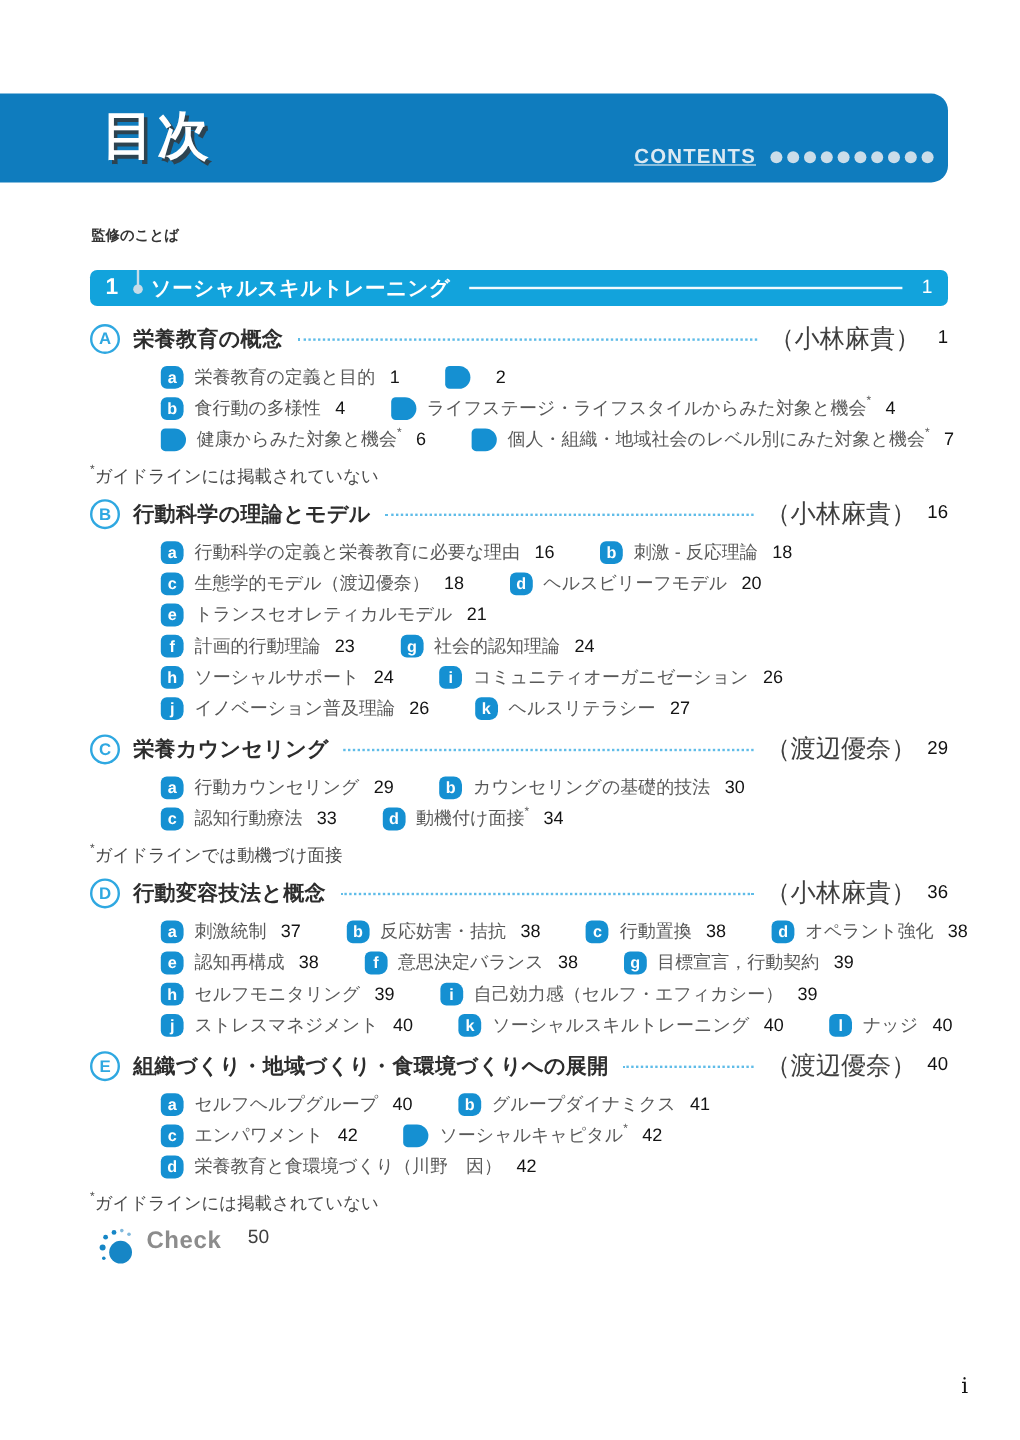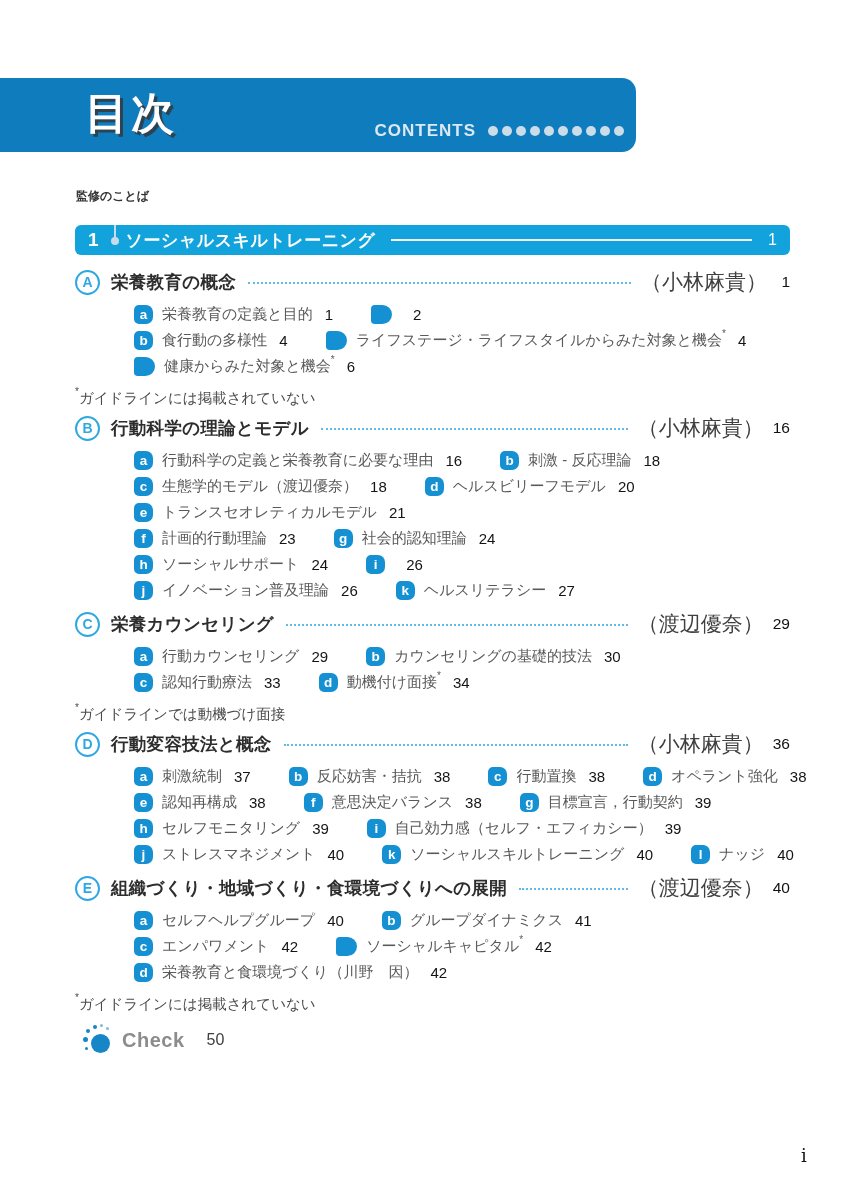--- a/index.html
+++ b/index.html
@@ -4,34 +4,34 @@
 <style>
   html,body{margin:0;padding:0;}
   body{
     width:850px;height:1200px;position:relative;overflow:hidden;
     background:#ffffff;
     font-family:"Liberation Sans","DejaVu Sans",sans-serif;
     -webkit-font-smoothing:antialiased;
   }
   
   .header-bar{
-    position:absolute;left:0;top:78px;width:636px;height:74px;
+    position:absolute;left:0;top:78px;width:790px;height:74px;
     background:#0F7CBE;border-radius:0 14px 14px 0;
   }
   .header-title{
     position:absolute;left:85px;top:50%;transform:translateY(-52%);
     font-size:43px;font-weight:bold;color:#ffffff;letter-spacing:3px;
     text-shadow:3px 3px 0 rgba(52,52,52,.8);
   }
   .header-right{
     position:absolute;right:12px;bottom:11px;
     display:flex;align-items:center;gap:4px;
   }
   .contents-label{
-    color:#DCE9F2;font-size:17px;font-weight:bold;letter-spacing:1px;margin-right:8px;
+    color:#DCE9F2;font-size:17px;font-weight:bold;letter-spacing:1px;margin-right:8px;text-decoration:underline;
   }
   .hdots{display:flex;align-items:center;gap:4px;}
   .hdot{width:10px;height:10px;border-radius:50%;background:#CBDDE9;}
   
   .foreword{position:absolute;left:76px;top:188px;font-size:12px;font-weight:bold;color:#333;}
   
   .chapter-bar{
     position:absolute;left:75px;top:225px;width:715px;height:30px;box-sizing:border-box;
     background:#12A3DC;border-radius:6px;display:flex;align-items:center;
     color:#fff;padding:0 13px;
@@ -62,21 +62,21 @@
     width:19px;height:19px;flex:none;border-radius:5px 7px 7px 5px;background:#1590D2;
     color:#fff;font-size:13.5px;font-weight:bold;
     display:flex;align-items:center;justify-content:center;margin-right:9px;
   }
   .chip.tab{width:21px;border-radius:4px 10px 10px 4px;}
   .item-text{font-size:15px;color:#595959;}
   .item-text sup,.note sup{font-size:10px;position:relative;top:-2px;}
   .item-page{font-size:15px;color:#141414;margin-left:12px;}
   .note{height:26px;line-height:26px;margin-top:2px;font-size:14.5px;color:#4a4a4a;}
   
-  .check-row{display:flex;align-items:center;margin:10px 0 0 6px;}
+  .check-row{display:flex;align-items:flex-start;margin:10px 0 0 6px;}
   .check-icon{width:34px;height:34px;position:relative;margin-right:7px;flex:none;}
   .check-ball{position:absolute;left:10px;top:11px;width:19px;height:19px;border-radius:50%;background:#1686C6;}
   .spark{position:absolute;border-radius:50%;background:#1686C6;}
   .s1{left:2px;top:14px;width:5px;height:5px;}
   .s2{left:5px;top:6px;width:4px;height:4px;}
   .s3{left:12px;top:2px;width:4px;height:4px;}
   .s4{left:19px;top:1px;width:3px;height:3px;background:#7FB8DC;}
   .s5{left:25px;top:4px;width:3px;height:3px;background:#7FB8DC;}
   .s6{left:4px;top:24px;width:3px;height:3px;}
   .check-label{font-size:20px;font-weight:bold;color:#8c8c8c;letter-spacing:.5px;}
@@ -150,20 +150,25 @@
           <span class="item-text">ライフステージ・ライフスタイルからみた対象と機会<sup>*</sup></span>
           <span class="item-page">4</span>
         </span>
       </div>
       <div class="row">
         <span class="item">
           <span class="chip tab"></span>
           <span class="item-text">健康からみた対象と機会<sup>*</sup></span>
           <span class="item-page">6</span>
         </span>
+        <span class="item">
+          <span class="chip tab"></span>
+          <span class="item-text">個人・組織・地域社会のレベル別にみた対象と機会<sup>*</sup></span>
+          <span class="item-page">7</span>
+        </span>
       </div>
       <div class="note"><sup>*</sup>ガイドラインには掲載されていない</div>
     </div>
     <div class="section">
       <div class="sec-head">
         <span class="sec-letter">B</span>
         <span class="sec-title">行動科学の理論とモデル</span>
         <span class="sec-leader"></span>
         <span class="sec-author">（小林麻貴）</span>
         <span class="sec-page">16</span>
@@ -212,20 +217,21 @@
         </span>
       </div>
       <div class="row">
         <span class="item">
           <span class="chip">h</span>
           <span class="item-text">ソーシャルサポート</span>
           <span class="item-page">24</span>
         </span>
         <span class="item">
           <span class="chip">i</span>
+          <span class="item-text">コミュニティオーガニゼーション</span>
           <span class="item-page">26</span>
         </span>
       </div>
       <div class="row">
         <span class="item">
           <span class="chip">j</span>
           <span class="item-text">イノベーション普及理論</span>
           <span class="item-page">26</span>
         </span>
         <span class="item">

